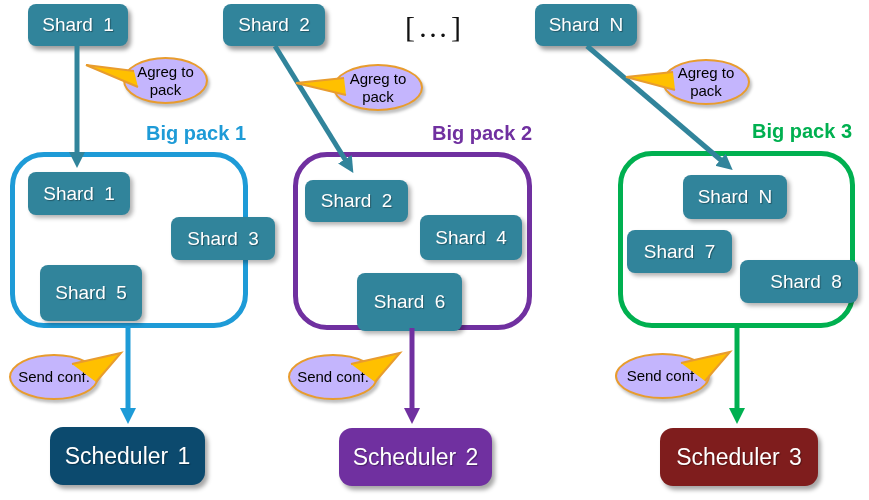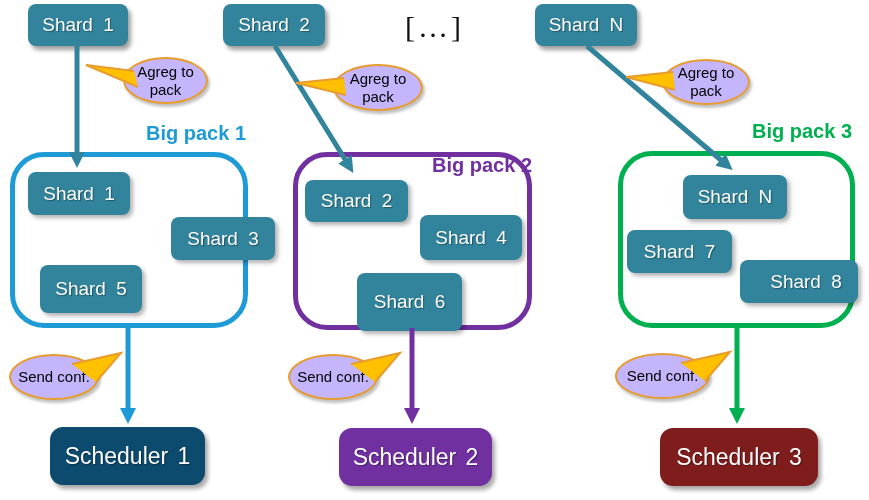--- a/index.html
+++ b/index.html
@@ -13,21 +13,21 @@
   }
   .shard.src{box-shadow:3px 4px 4px rgba(0,0,0,0.38);}
 
   .pack{position:absolute;border:5px solid;border-radius:34px;background:transparent;z-index:1;}
   .pack.p1{border-color:#1E9BD7;}
   .pack.p2{border-color:#7030A0;}
   .pack.p3{border-color:#00B050;}
 
   .pack-label{position:absolute;font-weight:bold;font-size:20px;z-index:2;white-space:nowrap;}
   .pack-label.p1{color:#1E9BD7;}
-  .pack-label.p2{color:#7030A0;margin-top:32px;}
+  .pack-label.p2{color:#7030A0;}
   .pack-label.p3{color:#00B050;}
 
   .bubble{
     position:absolute;background:#c4b5fd;border:2px solid #E89C2E;border-radius:50%;
     display:flex;align-items:center;justify-content:center;text-align:center;
     font-size:15px;line-height:1.2;color:#000;z-index:4;
     box-shadow:2px 3px 3px rgba(0,0,0,0.25);padding:2px;box-sizing:border-box;
   }
 
   .sched{
@@ -73,21 +73,21 @@
     <line x1="412" y1="328" x2="412" y2="410" stroke="#7030A0" stroke-width="5" marker-end="url(#mpurple)"></line>
     <line x1="737" y1="326" x2="737" y2="410" stroke="#00B050" stroke-width="5" marker-end="url(#mgreen)"></line>
   </svg>
 
   <div class="shard src" style="left:28px;top:4px;width:100px;height:42px;">Shard 1</div>
   <div class="bubble" style="left:123px;top:57px;width:85px;height:47px;">Agreg to pack</div>
   <div class="pack-label p1" style="left:146px;top:122px;">Big pack 1</div>
   <div class="pack p1" style="left:10px;top:152px;width:228px;height:166px;"></div>
   <div class="shard" style="left:28px;top:172px;width:102px;height:43px;">Shard 1</div>
   <div class="shard" style="left:133px;top:217px;width:104px;height:43px;margin-left:38px;">Shard 3</div>
-  <div class="shard" style="left:40px;top:265px;width:102px;height:48px;">Shard 5</div>
+  <div class="shard" style="left:40px;top:265px;width:102px;height:56px;">Shard 5</div>
   <div class="bubble" style="left:9px;top:354px;width:90px;height:46px;">Send conf.</div>
   <div class="sched s1" style="left:50px;top:427px;width:155px;height:58px;">Scheduler 1</div>
 
   <div class="shard src" style="left:223px;top:4px;width:102px;height:42px;">Shard 2</div>
   <div class="ellipsis">[…]</div>
   <div class="bubble" style="left:333px;top:64px;width:90px;height:47px;">Agreg to pack</div>
   <div class="pack-label p2" style="left:432px;top:122px;">Big pack 2</div>
   <div class="pack p2" style="left:293px;top:152px;width:229px;height:168px;"></div>
   <div class="shard" style="left:305px;top:180px;width:103px;height:42px;">Shard 2</div>
   <div class="shard" style="left:420px;top:215px;width:102px;height:45px;">Shard 4</div>

